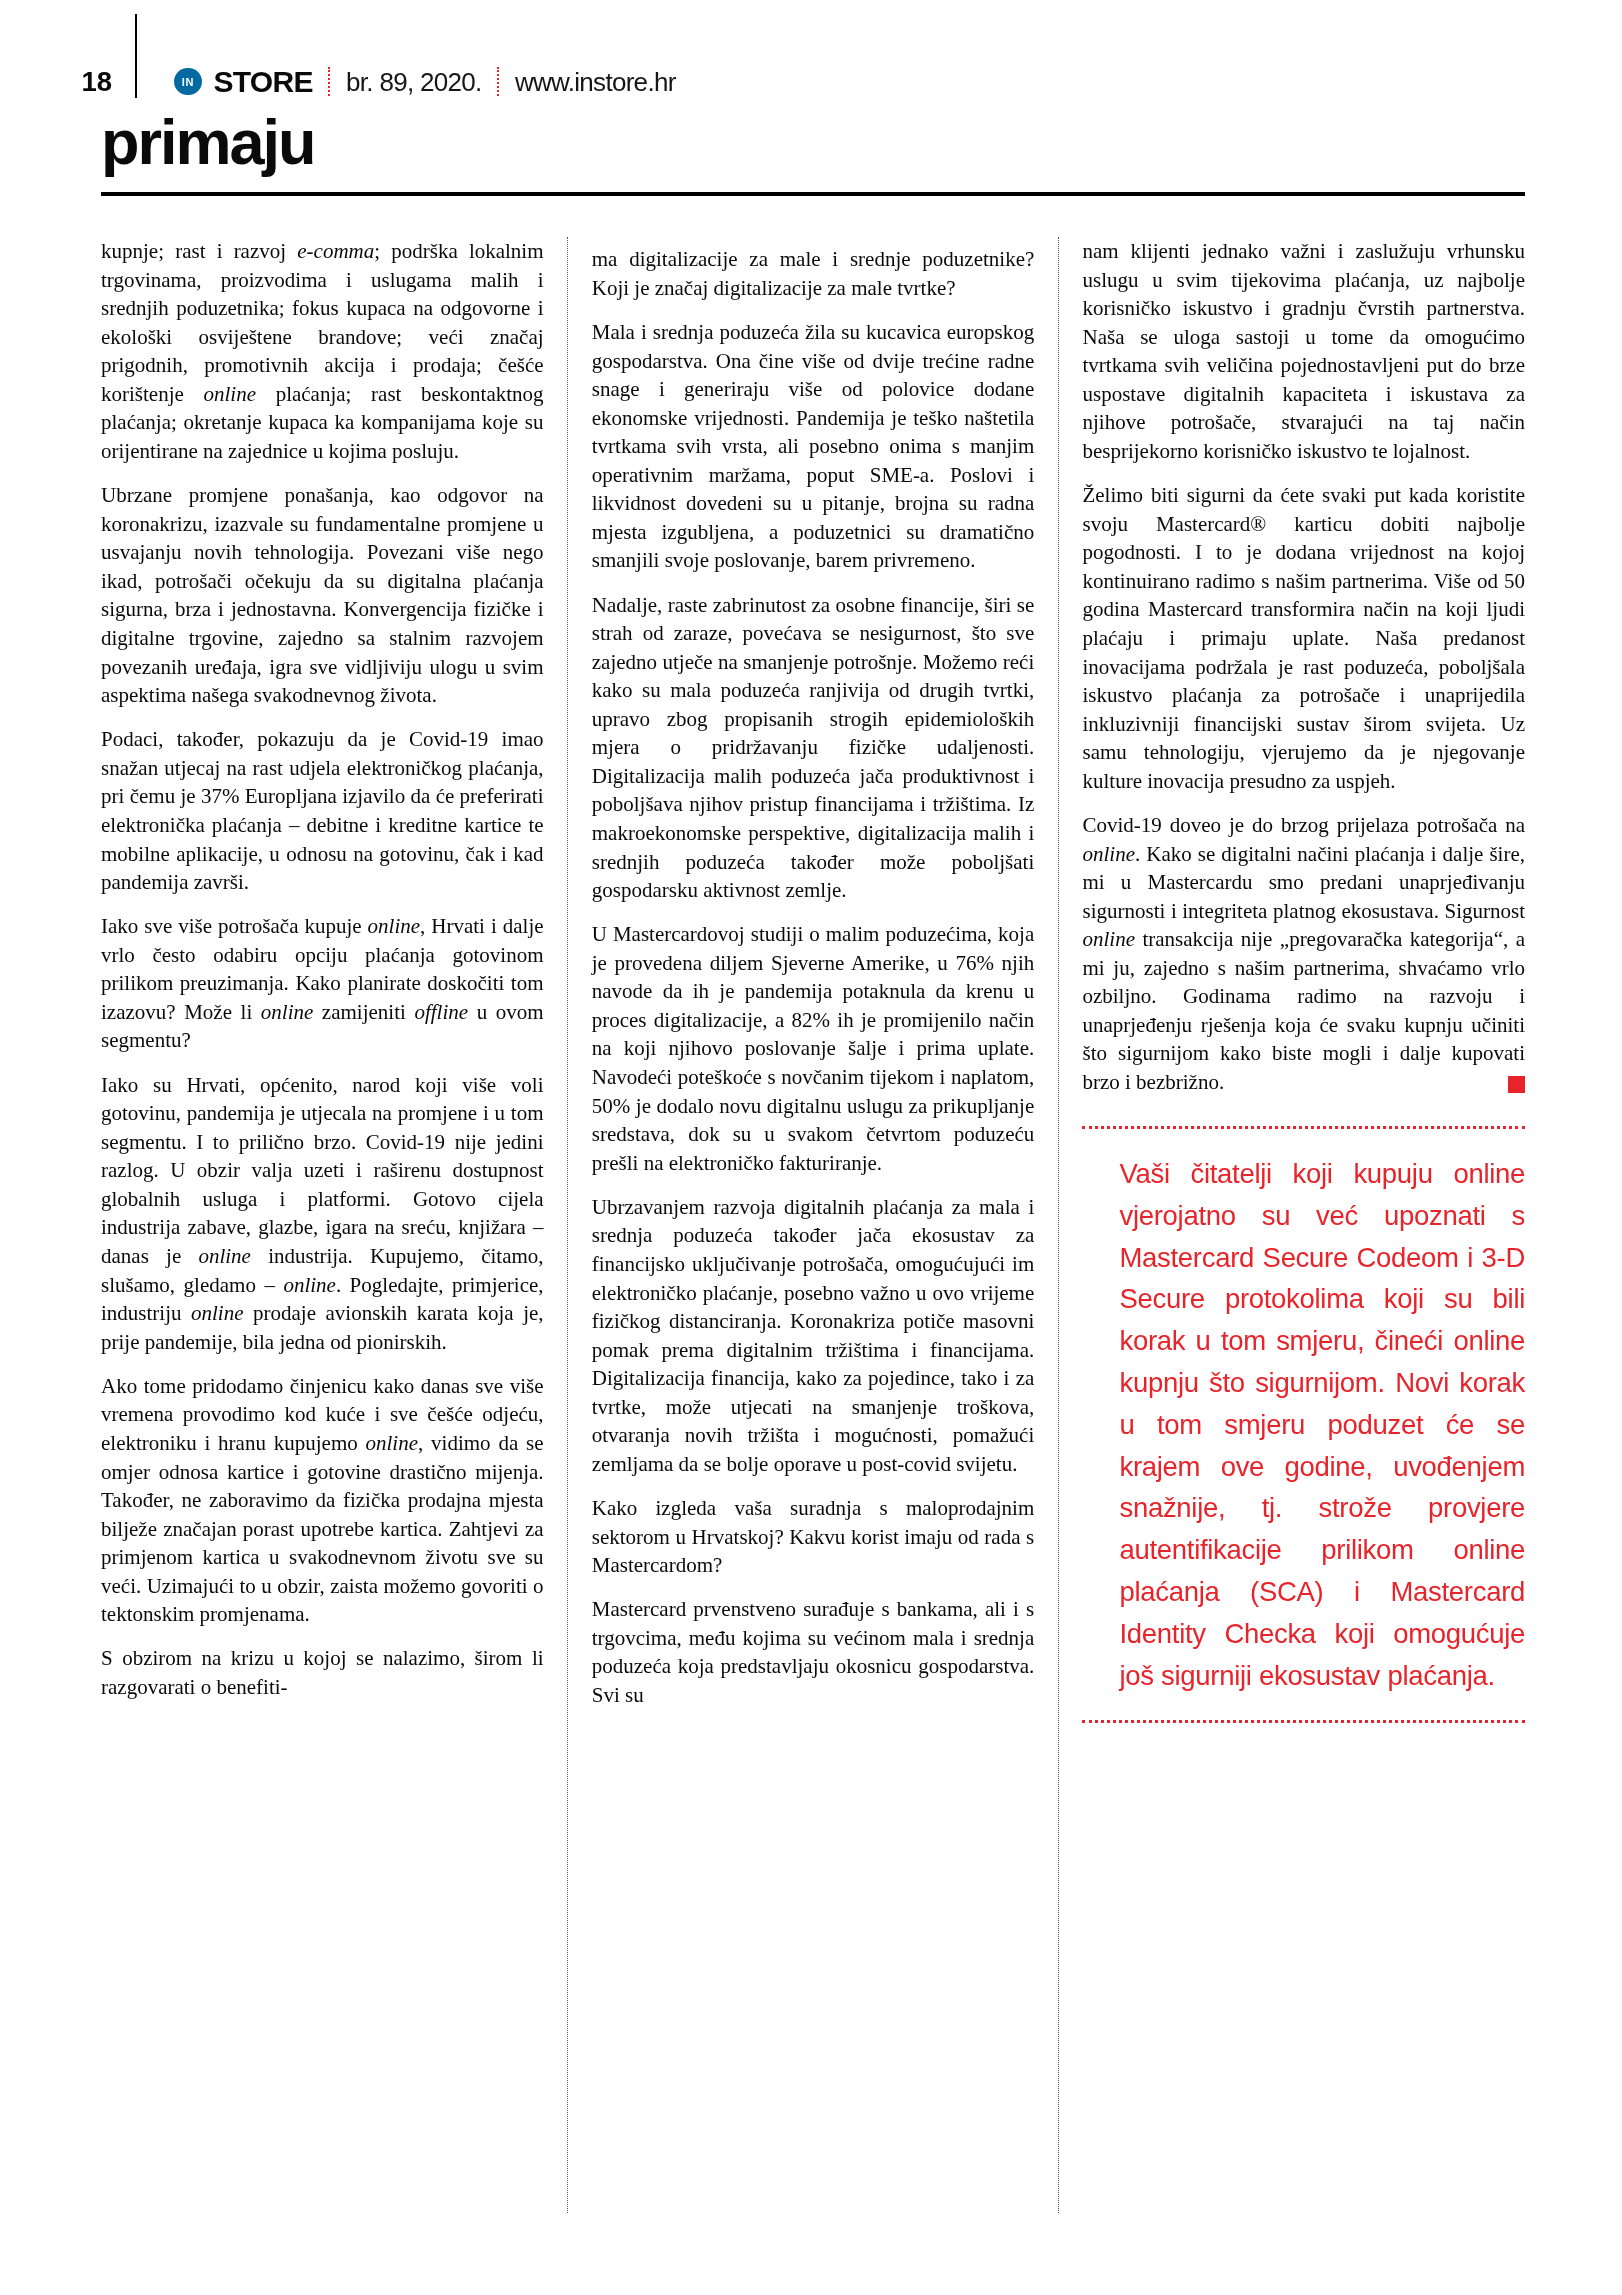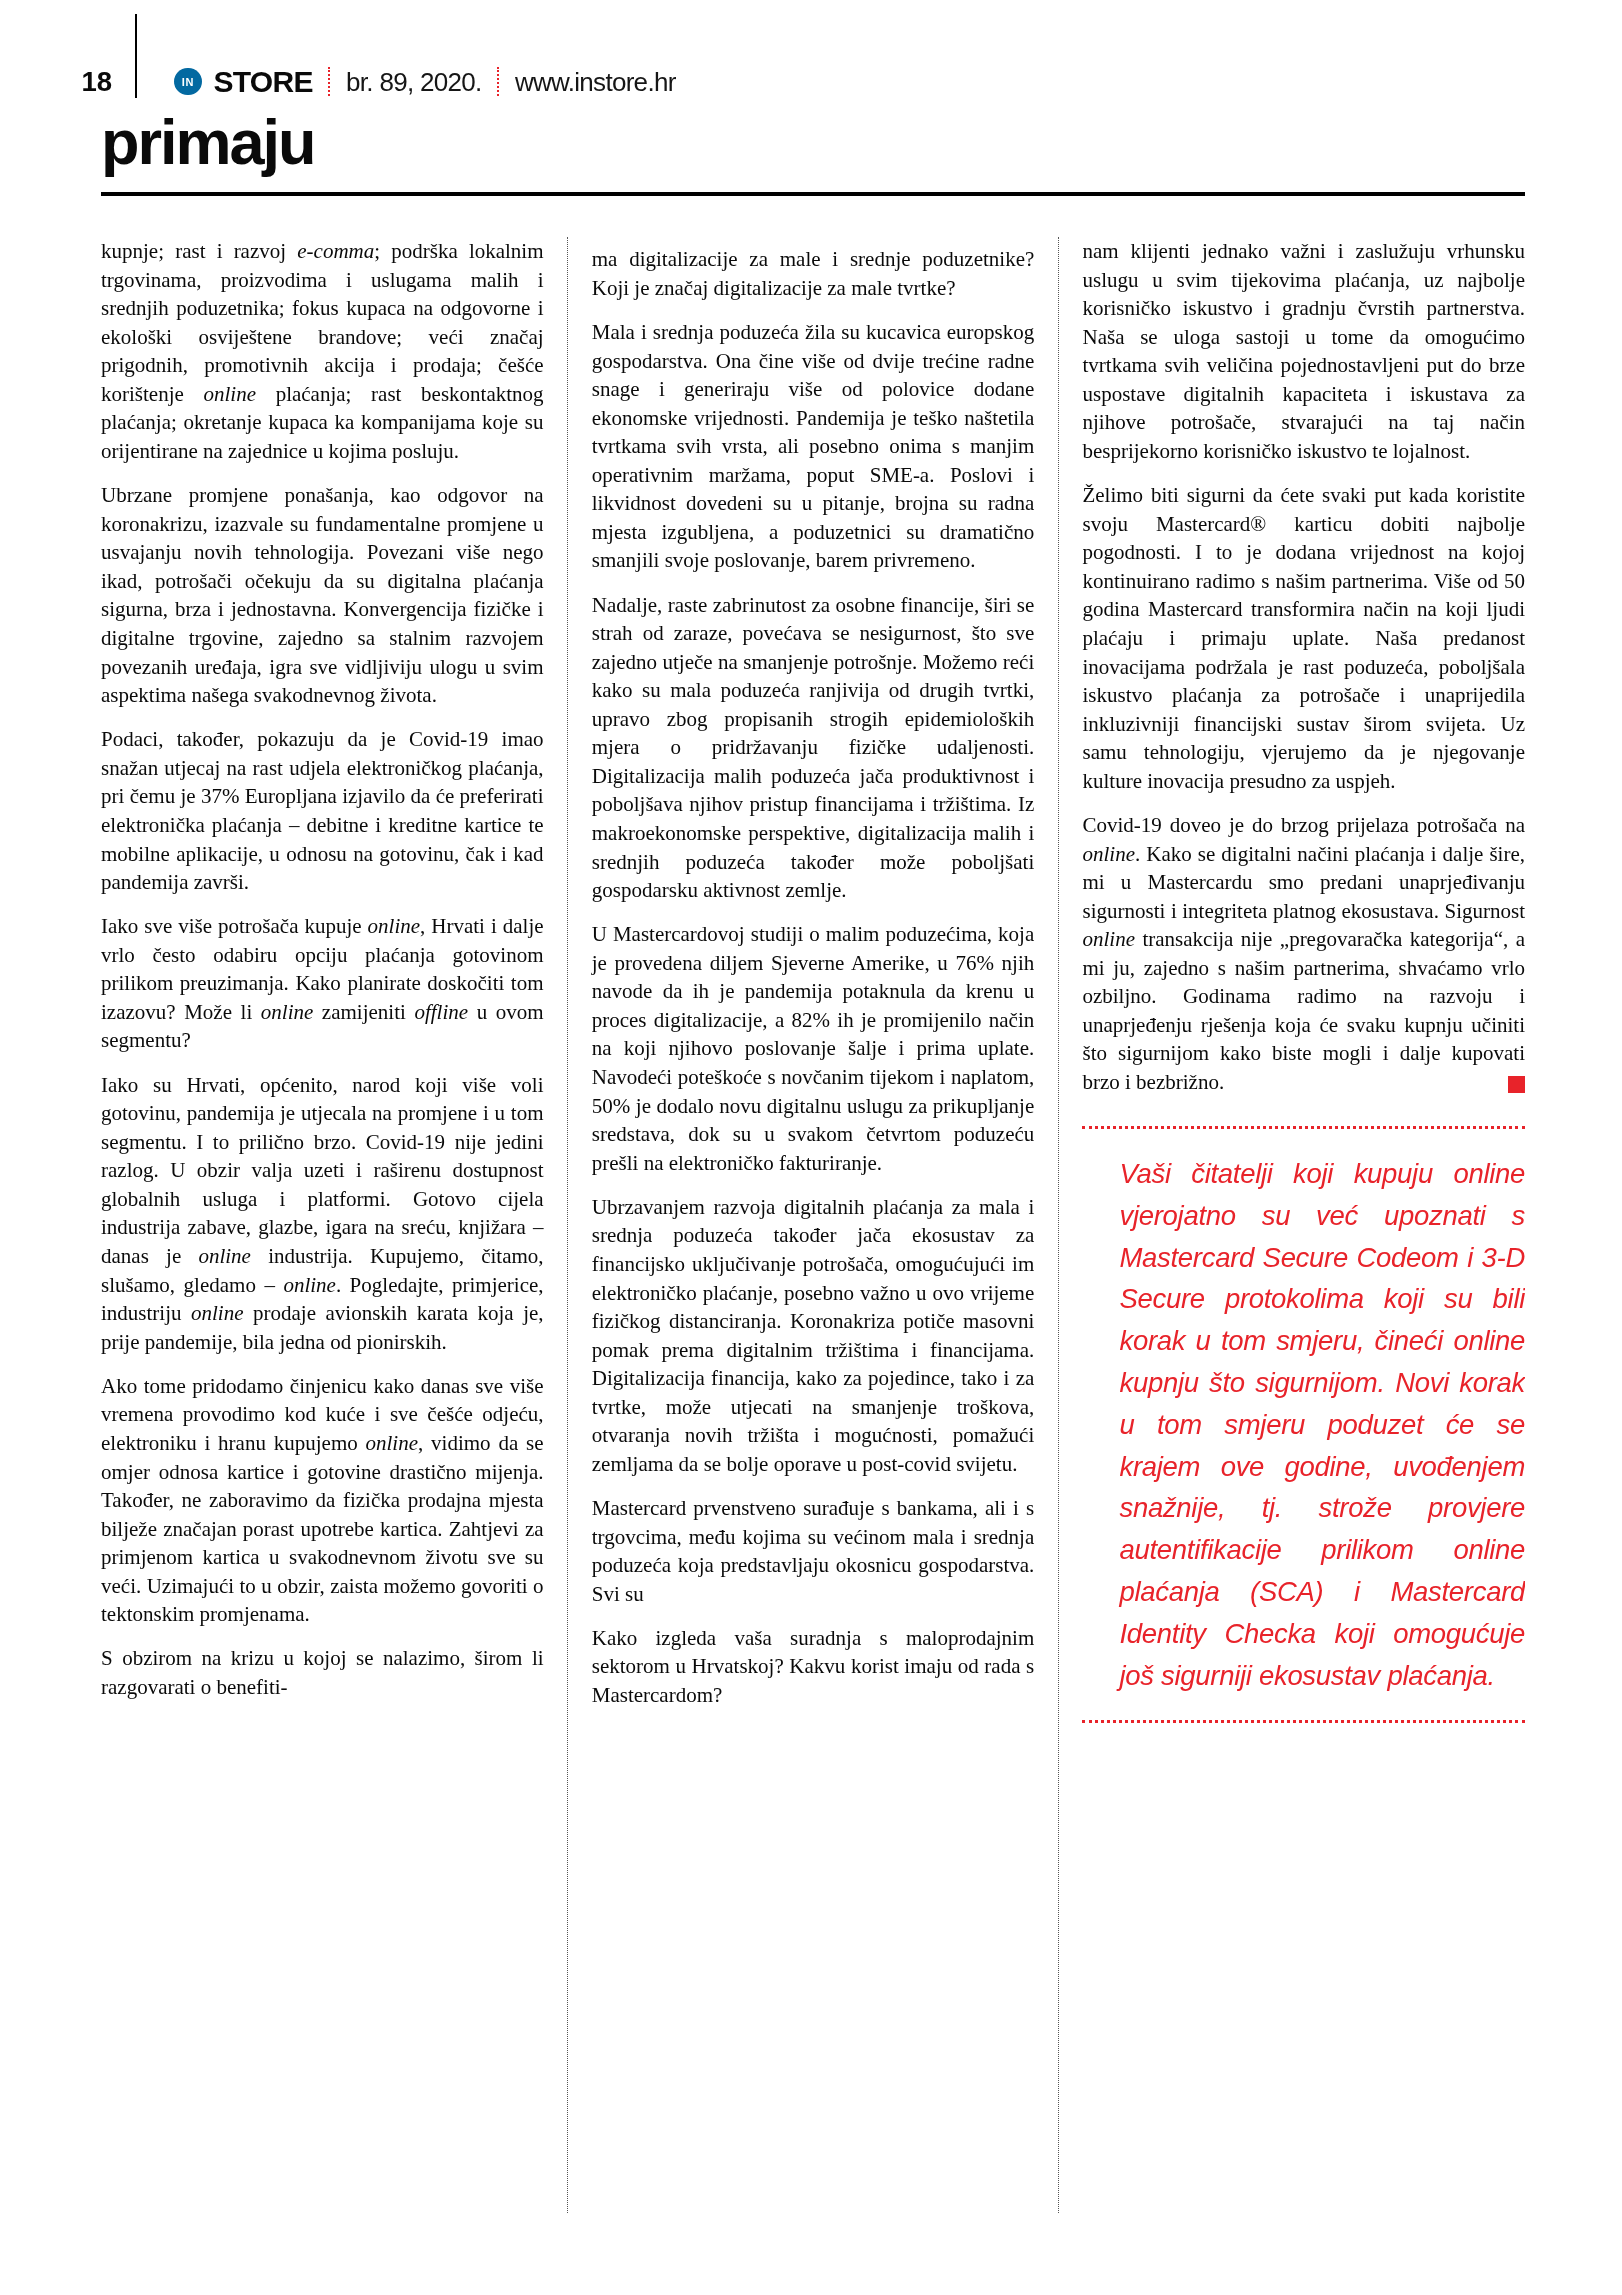--- a/index.html
+++ b/index.html
@@ -31,21 +31,21 @@
   .col + .col{border-left:1.3px dotted #555;margin-left:23.6px;padding-left:23.6px;}
   .para{font-size:21px;line-height:1.36;text-align:justify;margin:0 0 15.7px 0;}
   .para.q{font-weight:400;margin-top:8px;}
   .ital{font-style:italic;}
   .endmark{float:right;width:17px;height:17px;background:var(--red);margin-top:7.9px;}
 
   
   .pullquote{margin-top:30px;}
   .pq-rule{border-top:3.3px dotted var(--red);height:0;}
   .pq-text{
-    font-family:"Liberation Sans",sans-serif;font-style:italic;font-weight:400;
+    font-family:"Liberation Sans",sans-serif;font-weight:400;
     font-size:27.5px;line-height:1.52;color:var(--red);
     text-align:justify;margin:23.6px 0 23.6px 37px;letter-spacing:-0.3px;
   }
 </style>
 </head>
 <body>
 
 <div class="page">
 
   <header class="masthead">
@@ -78,22 +78,22 @@
           <p class="para q"><span>S obzirom na krizu u kojoj se nalazimo, širom li razgovarati o benefiti-</span></p>
         </div>
     </section>
     <section class="col">
       <div>
           <p class="para q"><span>ma digitalizacije za male i srednje poduzetnike? Koji je značaj digitalizacije za male tvrtke?</span></p>
           <p class="para"><span>Mala i srednja poduzeća žila su kucavica europskog gospodarstva. Ona čine više od dvije trećine radne snage i generiraju više od polovice dodane ekonomske vrijednosti. Pandemija je teško naštetila tvrtkama svih vrsta, ali posebno onima s manjim operativnim maržama, poput SME-a. Poslovi i likvidnost dovedeni su u pitanje, brojna su radna mjesta izgubljena, a poduzetnici su dramatično smanjili svoje poslovanje, barem privremeno.</span></p>
           <p class="para"><span>Nadalje, raste zabrinutost za osobne financije, širi se strah od zaraze, povećava se nesigurnost, što sve zajedno utječe na smanjenje potrošnje. Možemo reći kako su mala poduzeća ranjivija od drugih tvrtki, upravo zbog propisanih strogih epidemioloških mjera o pridržavanju fizičke udaljenosti. Digitalizacija malih poduzeća jača produktivnost i poboljšava njihov pristup financijama i tržištima. Iz makroekonomske perspektive, digitalizacija malih i srednjih poduzeća također može poboljšati gospodarsku aktivnost zemlje.</span></p>
           <p class="para"><span>U Mastercardovoj studiji o malim poduzećima, koja je provedena diljem Sjeverne Amerike, u 76% njih navode da ih je pandemija potaknula da krenu u proces digitalizacije, a 82% ih je promijenilo način na koji njihovo poslovanje šalje i prima uplate. Navodeći poteškoće s novčanim tijekom i naplatom, 50% je dodalo novu digitalnu uslugu za prikupljanje sredstava, dok su u svakom četvrtom poduzeću prešli na elektroničko fakturiranje.</span></p>
           <p class="para"><span>Ubrzavanjem razvoja digitalnih plaćanja za mala i srednja poduzeća također jača ekosustav za financijsko uključivanje potrošača, omogućujući im elektroničko plaćanje, posebno važno u ovo vrijeme fizičkog distanciranja. Koronakriza potiče masovni pomak prema digitalnim tržištima i financijama. Digitalizacija financija, kako za pojedince, tako i za tvrtke, može utjecati na smanjenje troškova, otvaranja novih tržišta i mogućnosti, pomažući zemljama da se bolje oporave u post-covid svijetu.</span></p>
+          <p class="para q"><span>Kako izgleda vaša suradnja s maloprodajnim sektorom u Hrvatskoj? Kakvu korist imaju od rada s Mastercardom?</span></p>
           <p class="para"><span>Mastercard prvenstveno surađuje s bankama, ali i s trgovcima, među kojima su većinom mala i srednja poduzeća koja predstavljaju okosnicu gospodarstva. Svi su</span></p>
-          <p class="para q"><span>Kako izgleda vaša suradnja s maloprodajnim sektorom u Hrvatskoj? Kakvu korist imaju od rada s Mastercardom?</span></p>
         </div>
     </section>
     <section class="col">
       <div>
           <p class="para"><span>nam klijenti jednako važni i zaslužuju vrhunsku uslugu u svim tijekovima plaćanja, uz najbolje korisničko iskustvo i gradnju čvrstih partnerstva. Naša se uloga sastoji u tome da omogućimo tvrtkama svih veličina pojednostavljeni put do brze uspostave digitalnih kapaciteta i iskustava za njihove potrošače, stvarajući na taj način besprijekorno korisničko iskustvo te lojalnost.</span></p>
           <p class="para"><span>Želimo biti sigurni da ćete svaki put kada koristite svoju Mastercard® karticu dobiti najbolje pogodnosti. I to je dodana vrijednost na kojoj kontinuirano radimo s našim partnerima. Više od 50 godina Mastercard transformira način na koji ljudi plaćaju i primaju uplate. Naša predanost inovacijama podržala je rast poduzeća, poboljšala iskustvo plaćanja za potrošače i unaprijedila inkluzivniji financijski sustav širom svijeta. Uz samu tehnologiju, vjerujemo da je njegovanje kulture inovacija presudno za uspjeh.</span></p>
           <p class="para"><span>Covid-19 doveo je do brzog prijelaza potrošača na </span><span class="ital">online</span><span>. Kako se digitalni načini plaćanja i dalje šire, mi u Mastercardu smo predani unaprjeđivanju sigurnosti i integriteta platnog ekosustava. Sigurnost </span><span class="ital">online</span><span> transakcija nije „pregovaračka kategorija“, a mi ju, zajedno s našim partnerima, shvaćamo vrlo ozbiljno. Godinama radimo na razvoju i unaprjeđenju rješenja koja će svaku kupnju učiniti što sigurnijom kako biste mogli i dalje kupovati brzo i bezbrižno.</span><span class="endmark"></span></p>
         </div>
       <div class="pullquote">
         <div class="pq-rule"></div>

